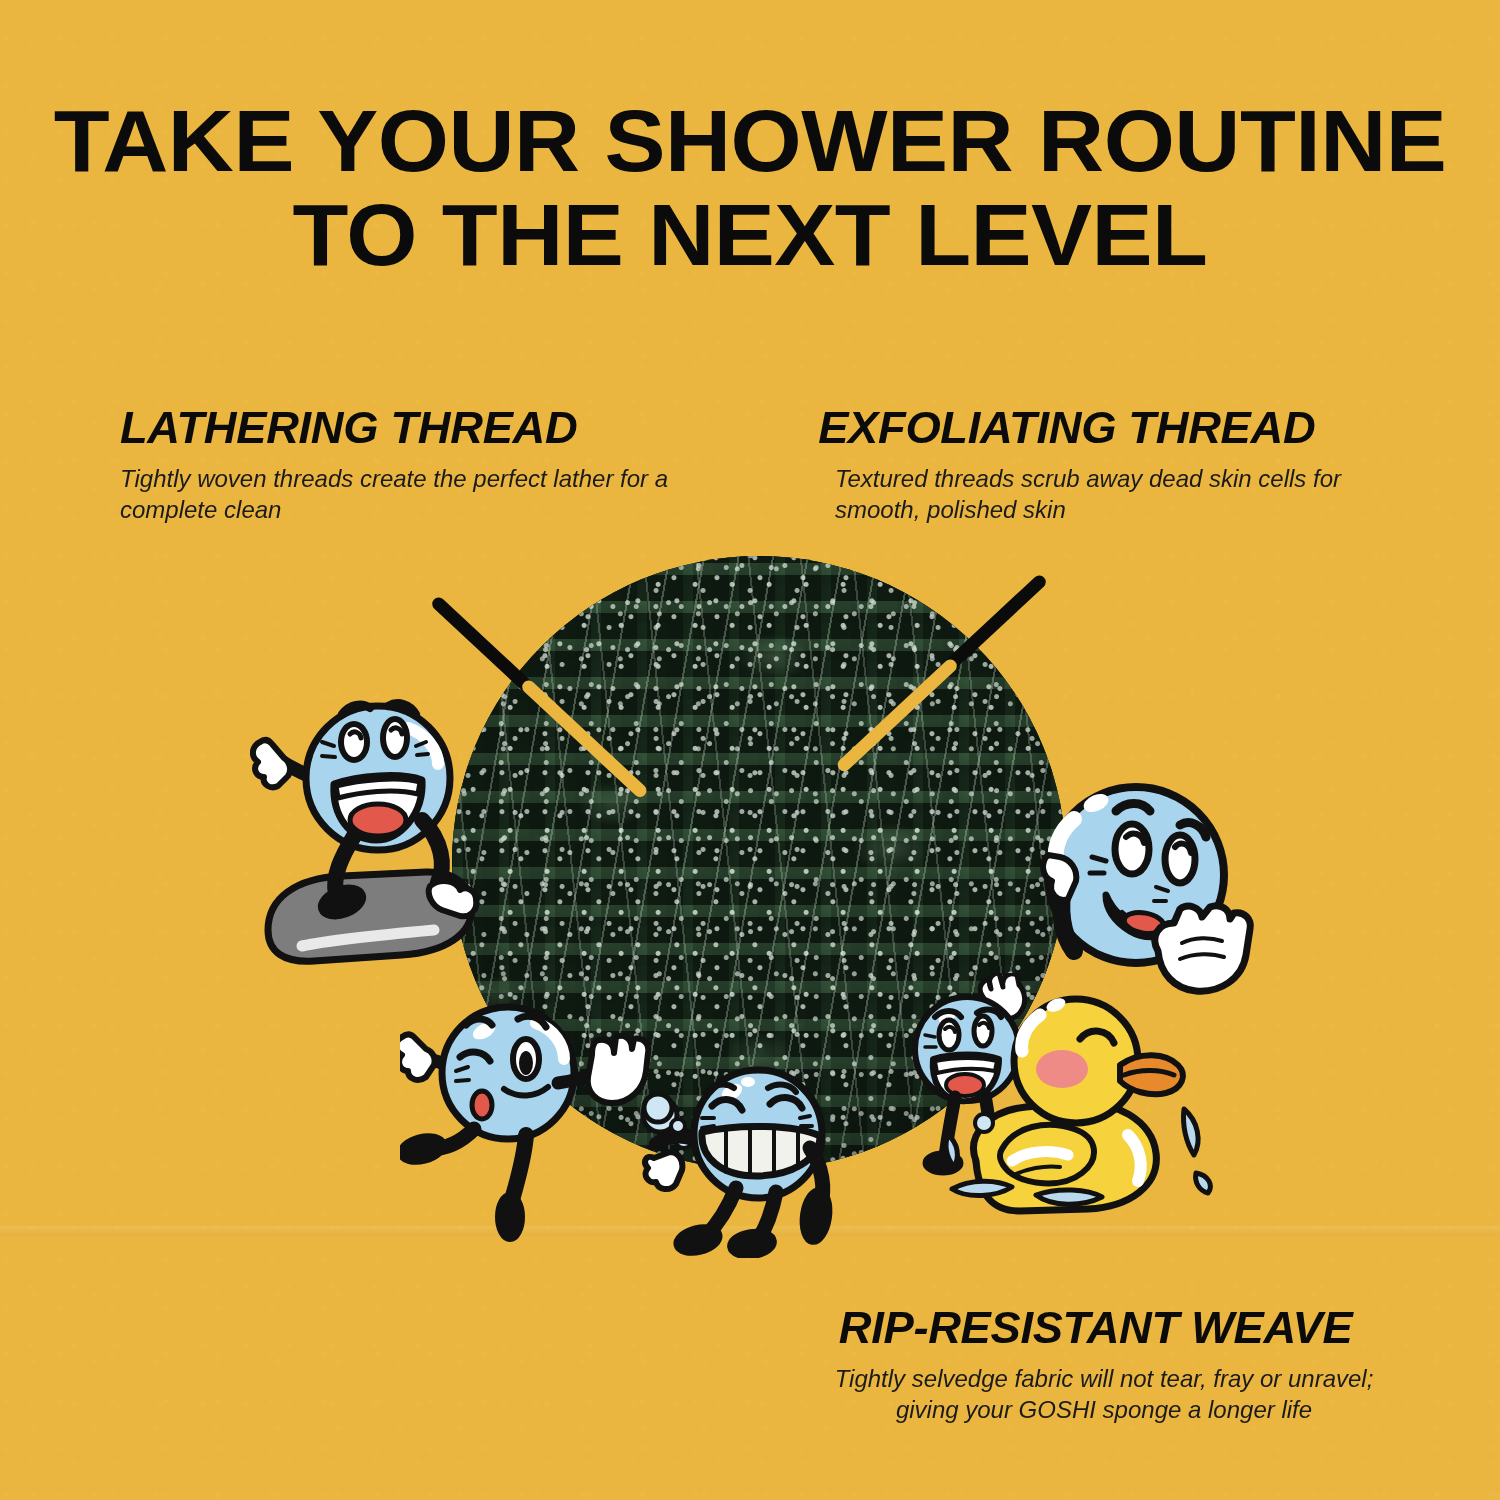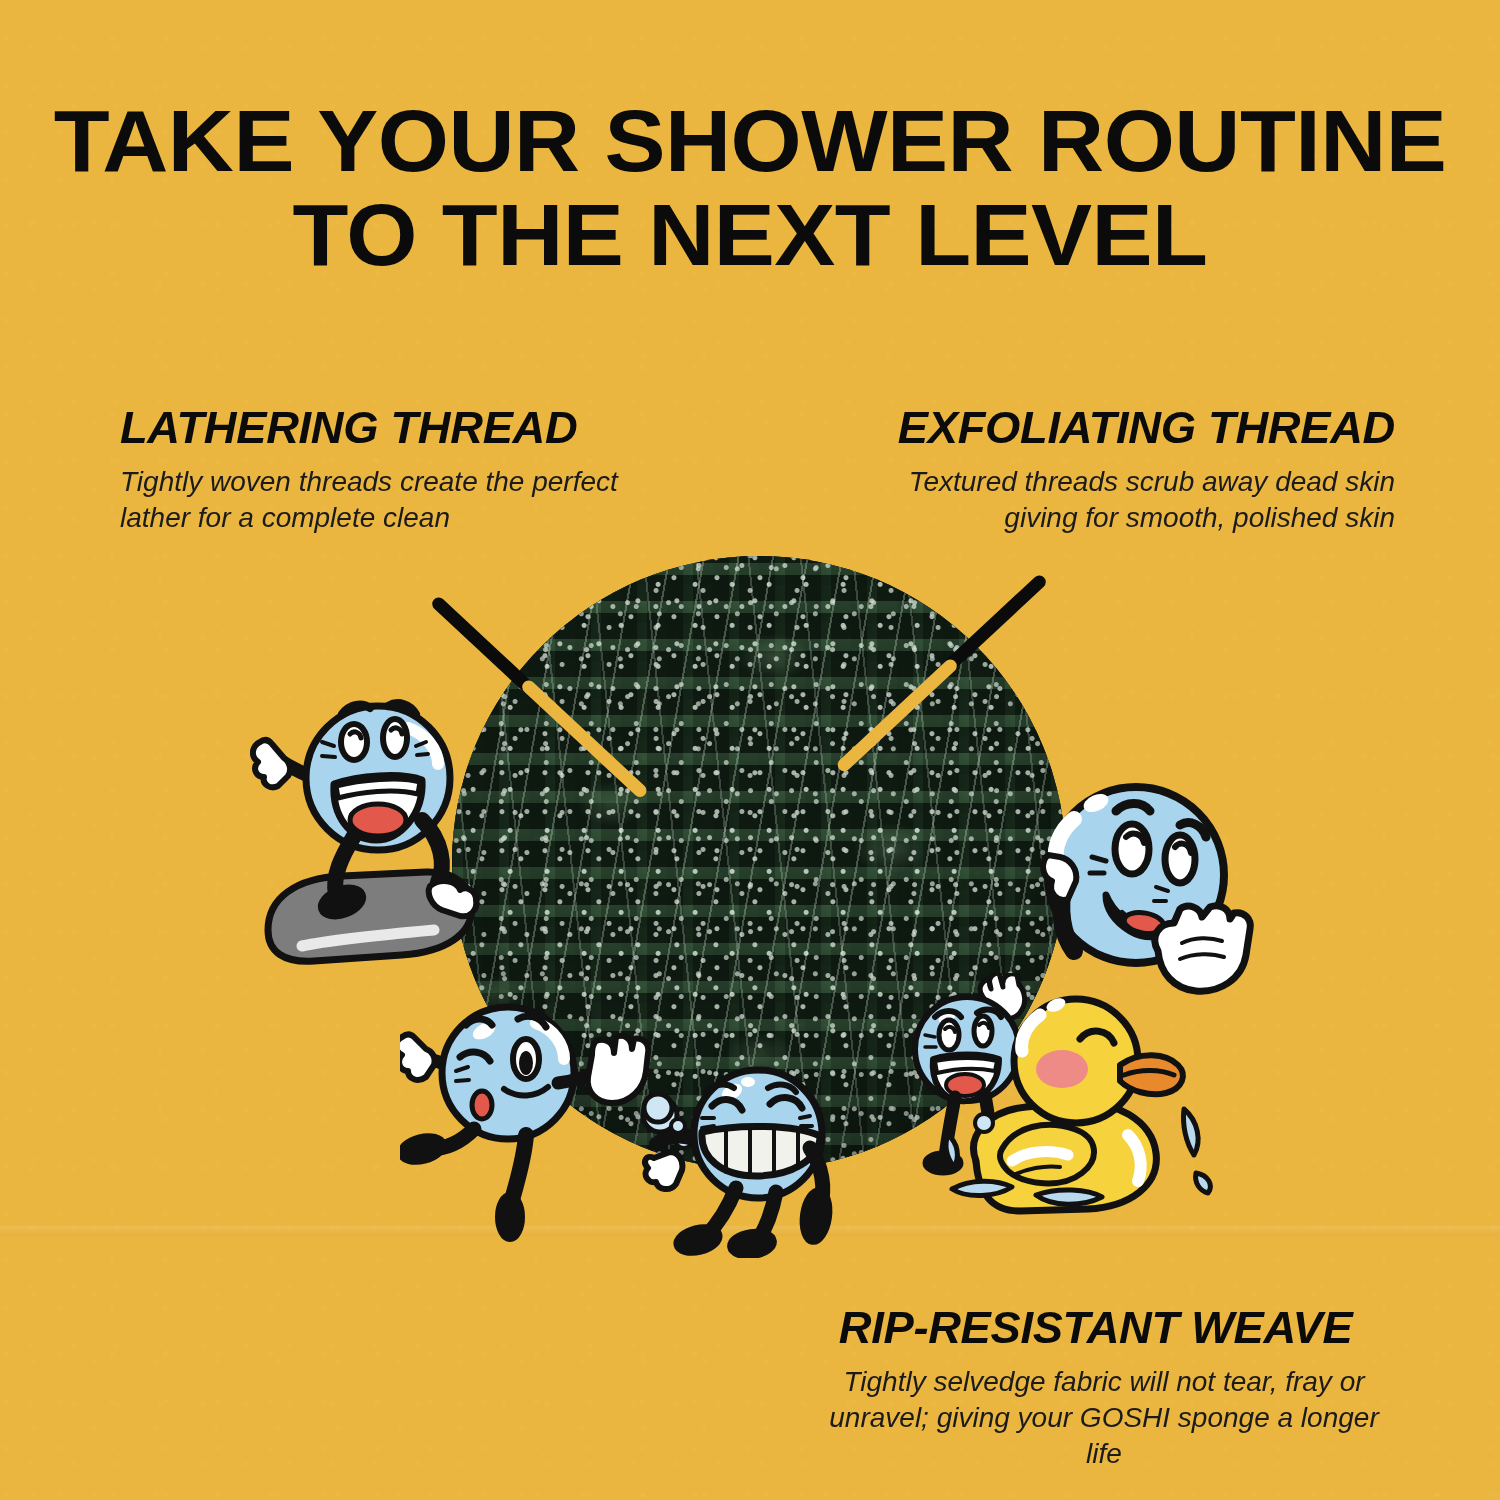--- a/index.html
+++ b/index.html
@@ -60,26 +60,26 @@
   .feature { position:absolute; width:560px;font-style:italic; }
   .feature h2 {
     font-size:44px; font-weight:800; color:#0B0B0B;
     letter-spacing:-0.3px; line-height:1;
     transform:scaleX(1.03); transform-origin:left center;
     white-space:nowrap;
   }
   .feature.right h2 { transform-origin:right center; }
   .feature p {
     margin-top:14px;
-    font-size:28px; line-height:1.28;
+    font-size:24px; line-height:1.28;
     color:#1B1B1B; font-weight:400;
   }
 
   #f-lathering   { left:120px;  top:378px;  text-align:left;  }
-  #f-exfoliating { right:105px; top:378px;  text-align:right; }
+  #f-exfoliating { right:105px; top:378px;  text-align:left; }
   #f-rapid       { left:122px;  top:1278px; text-align:left;  }
   #f-rip         { right:116px; top:1278px; text-align:center; }
 
   
   #fabric-circle {
     position:absolute;
     left:452px; top:528px;
     width:614px; height:614px;
     border-radius:50%;
     overflow:hidden;
@@ -407,21 +407,21 @@
     </g>
   </svg>
 
   <div class="feature" id="f-lathering">
     <h2>LATHERING THREAD</h2>
     <p>Tightly woven threads create the perfect lather for a complete clean</p>
   </div>
 
   <div class="feature right" id="f-exfoliating">
     <h2>EXFOLIATING THREAD</h2>
-    <p>Textured threads scrub away dead skin giving for smooth, polished skin</p>
+    <p>Textured threads scrub away dead skin cells for smooth, polished skin</p>
   </div>
 
 
   <div class="feature right" id="f-rip">
     <h2>RIP-RESISTANT WEAVE</h2>
     <p>Tightly selvedge fabric will not tear, fray or unravel; giving your GOSHI sponge a longer life</p>
   </div>
 
   <div id="grain"></div>
   <div id="seam"></div>

